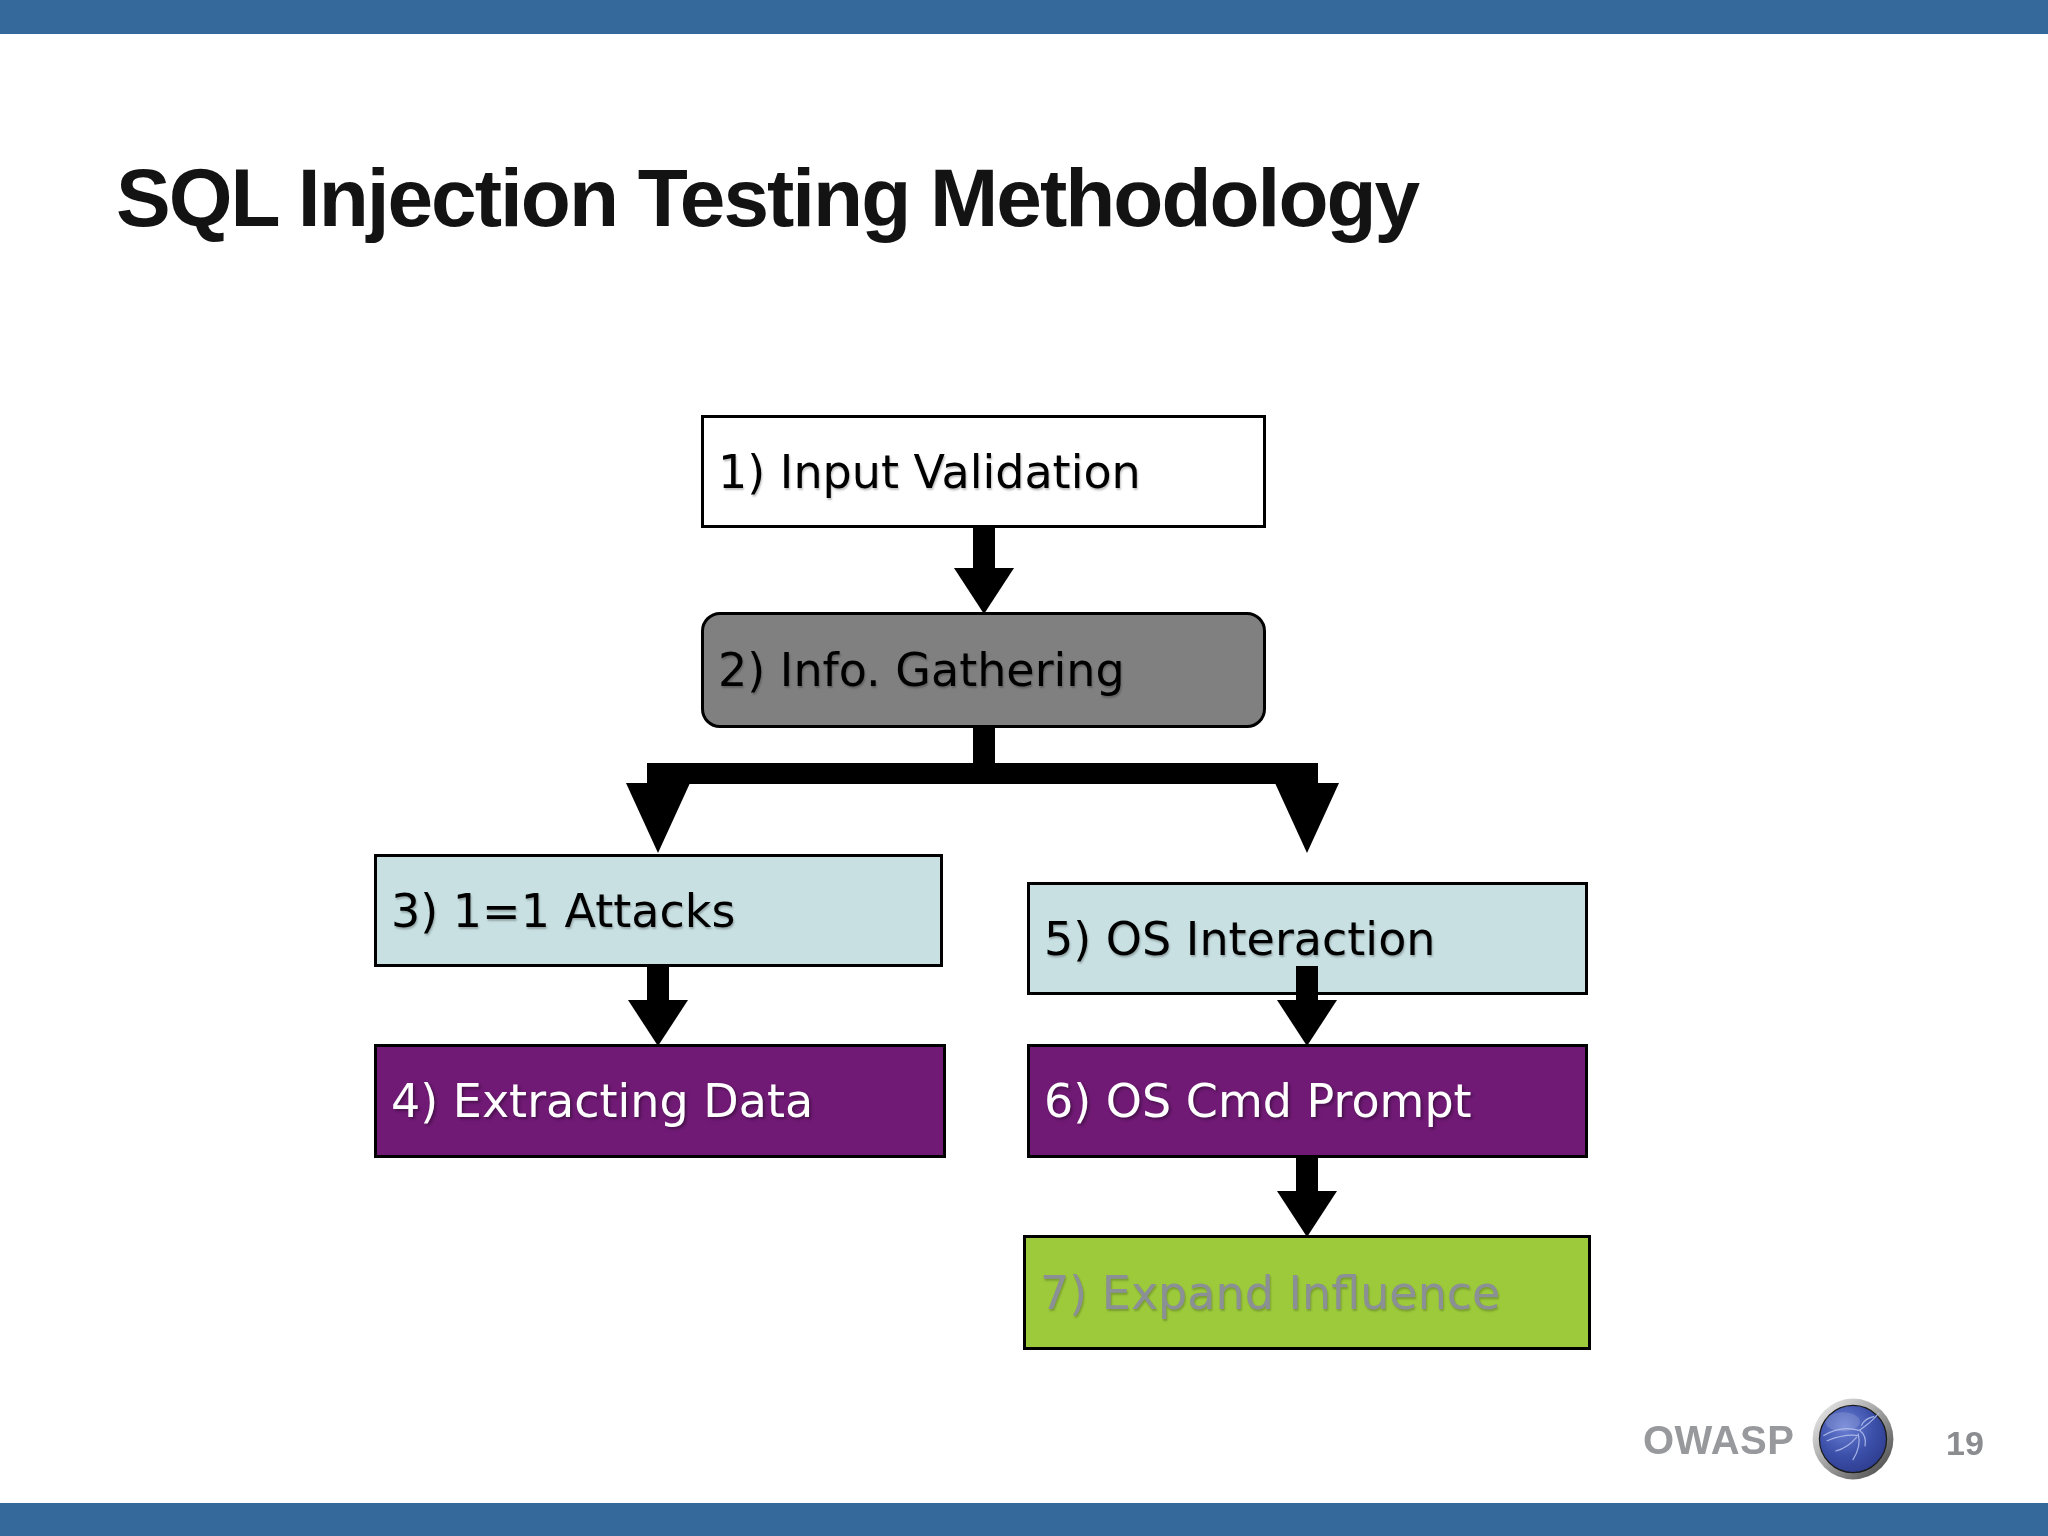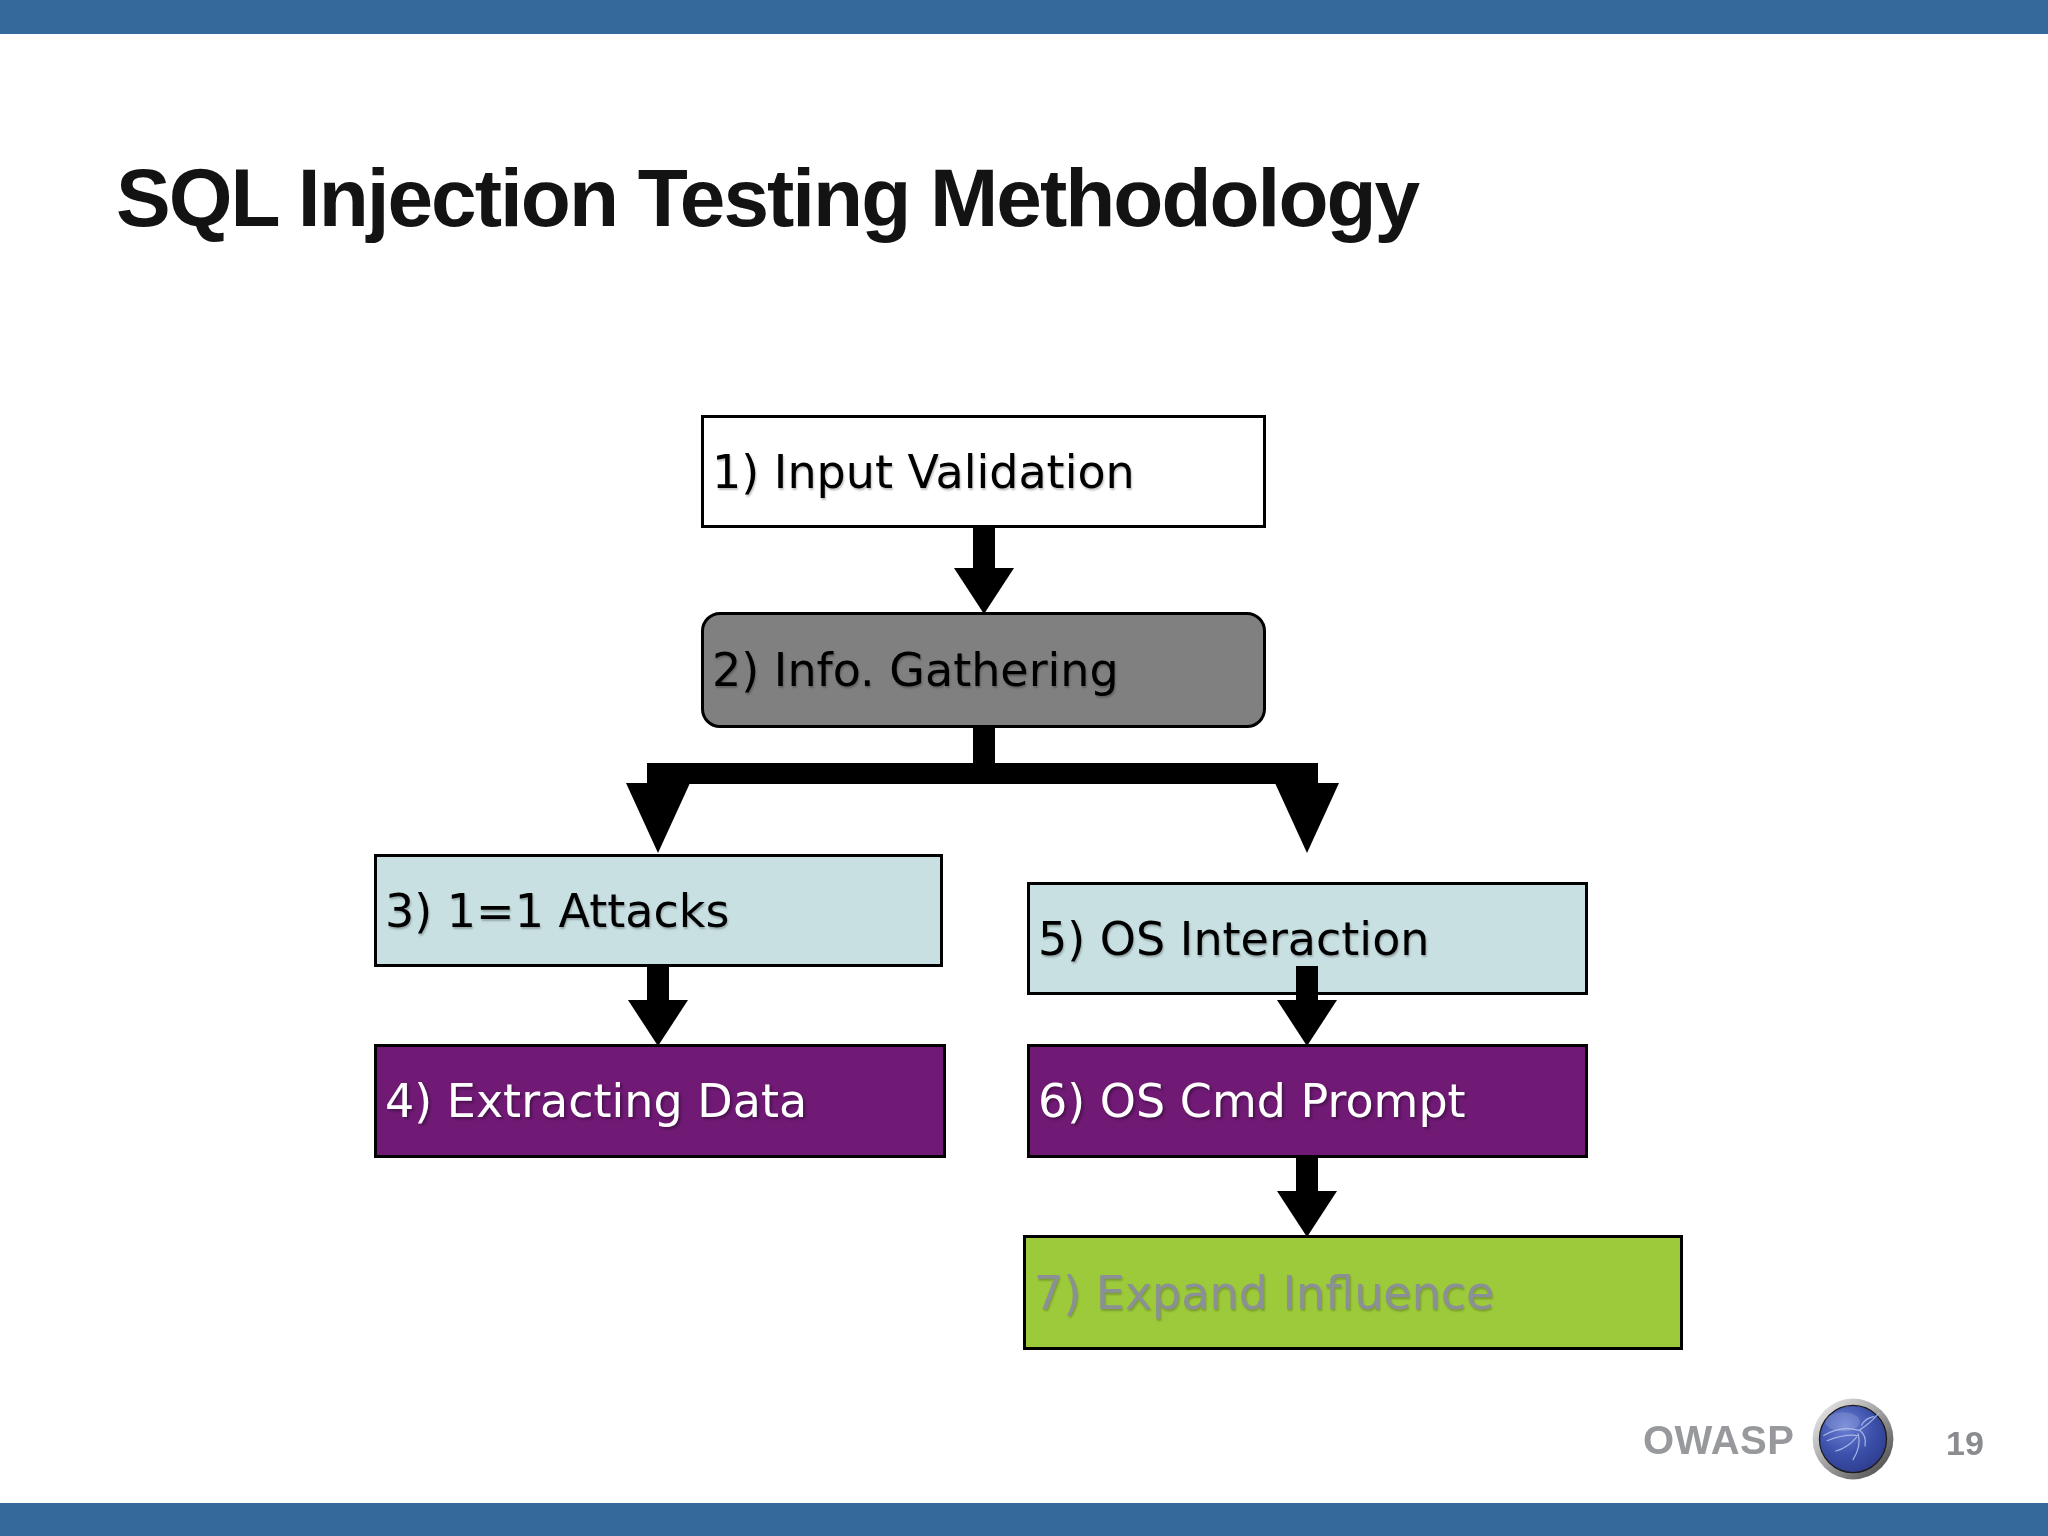--- a/index.html
+++ b/index.html
@@ -25,21 +25,21 @@
     letter-spacing:-2px;
     color:#131313;
     white-space:nowrap;
   }
   .node{
     position:absolute;
     box-sizing:border-box;
     border:3px solid #000000;
     display:flex;
     align-items:center;
-    padding-left:8px;
+    padding-left:14px;
     font-family:"DejaVu Sans", sans-serif;
     font-size:46px;
     color:#000000;
     text-shadow:1px 2px 2px rgba(0,0,0,0.25);
     white-space:nowrap;
   }
   .node.white{background:#FFFFFF;}
   .node.gray{background:#808080;}
   .node.lightblue{background:#C8E0E2;}
   .node.teal{background:#701a75;color:#FFFFFF;text-shadow:2px 2px 3px rgba(0,0,0,0.35);}
@@ -84,21 +84,21 @@
     <div class="node gray" style="left:701px;top:612px;width:565px;height:116px;border-radius:19px;">2) Info. Gathering</div>
 
     <div class="node lightblue" style="left:374px;top:854px;width:569px;height:113px;">3) 1=1 Attacks</div>
 
     <div class="node lightblue" style="left:1027px;top:854px;width:561px;height:113px;margin-top:28px;">5) OS Interaction</div>
 
     <div class="node teal" style="left:374px;top:1044px;width:572px;height:114px;">4) Extracting Data</div>
 
     <div class="node teal" style="left:1027px;top:1044px;width:561px;height:114px;">6) OS Cmd Prompt</div>
 
-    <div class="node green" style="left:1023px;top:1235px;width:660px;height:115px;">7) Expand Influence</div>
+    <div class="node green" style="left:1023px;top:1235px;width:568px;height:115px;">7) Expand Influence</div>
 
     <div>
       <div class="stem" style="left:973px;top:527px;height:45px;"></div>
       <div class="head" style="left:954px;top:568px;"></div>
     </div>
 
     <div>
       <div class="stem" style="left:973px;top:726px;height:40px;"></div>
       <div class="hbar" style="left:647px;top:763px;width:671px;"></div>
       <div class="head big" style="left:626px;top:783px;"></div>

